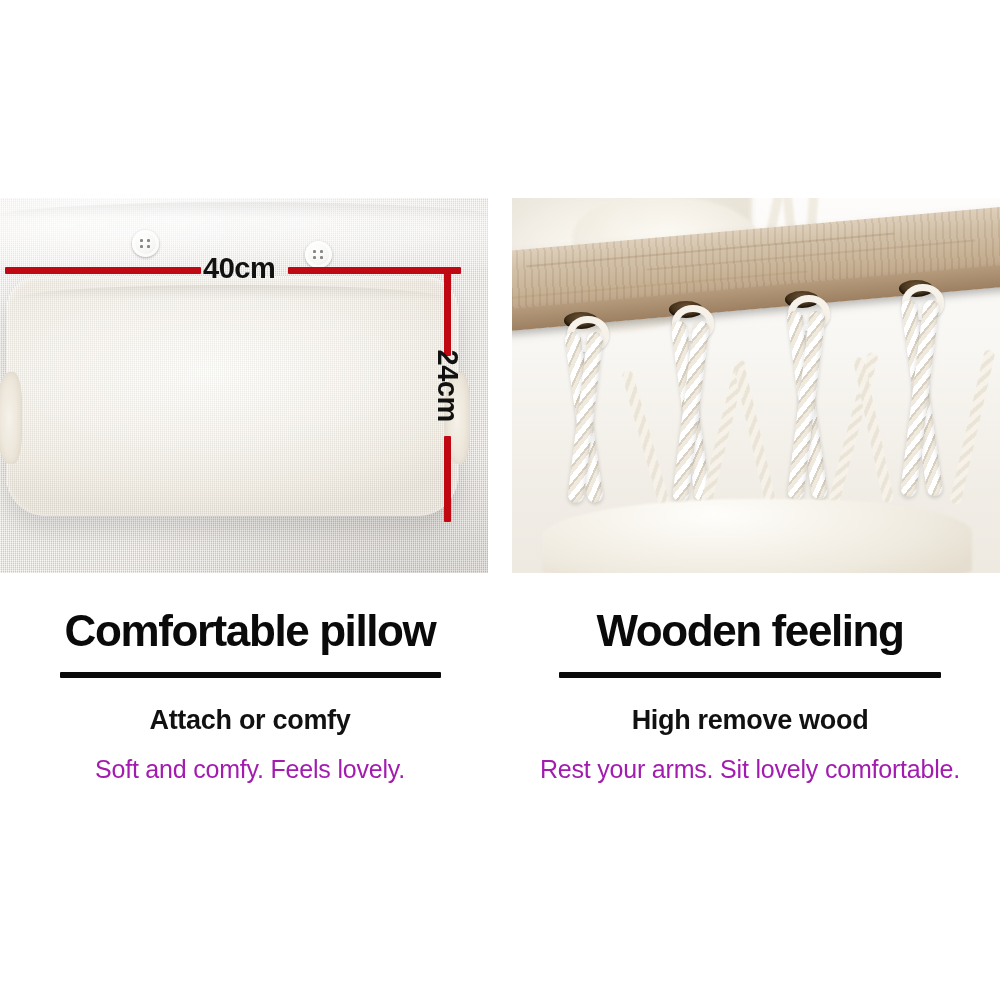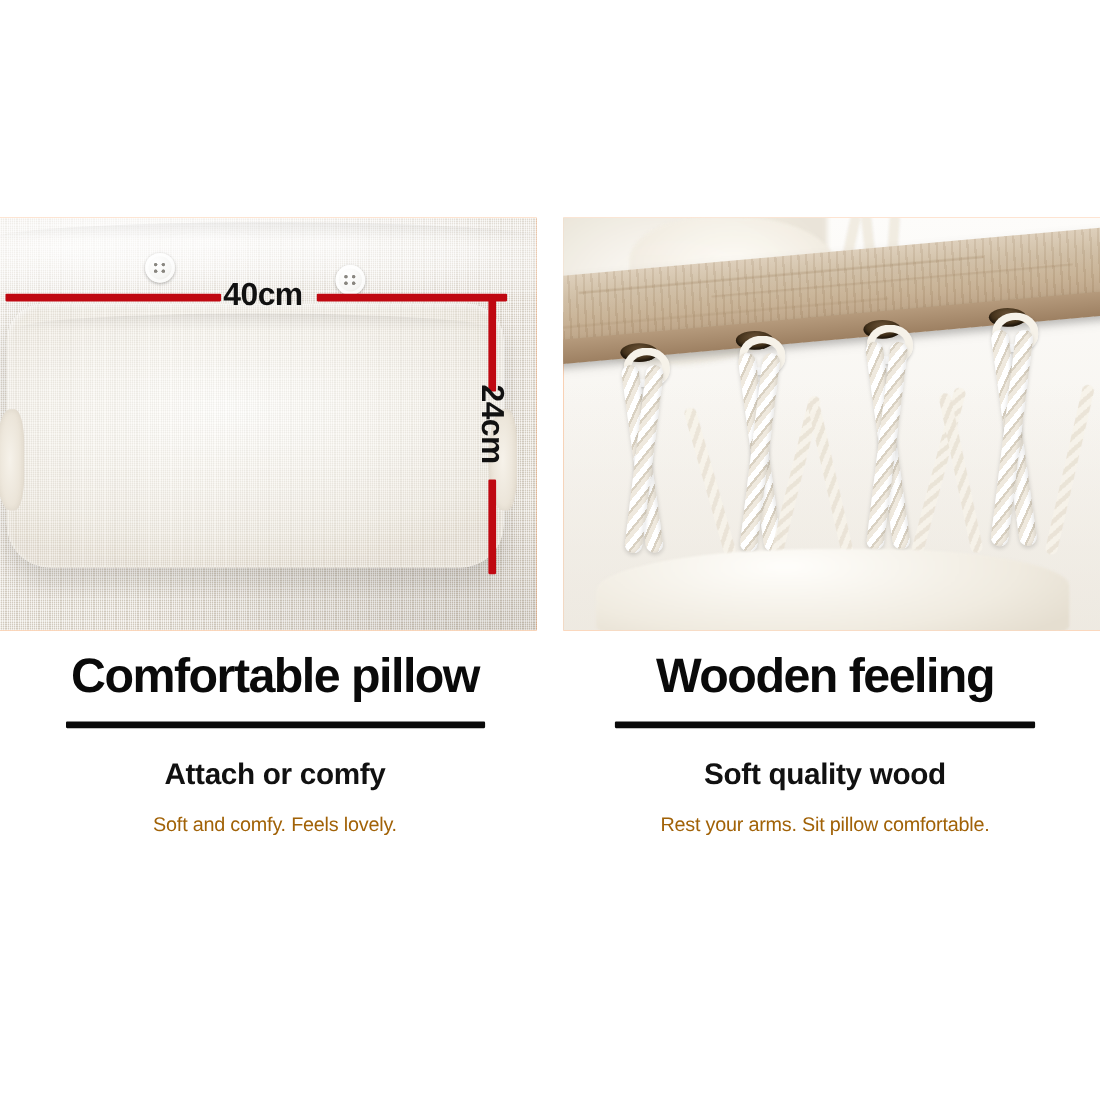--- a/index.html
+++ b/index.html
@@ -16,21 +16,21 @@
   
   .panels{
     position:absolute;left:0;top:0;width:1000px;height:1000px;
     display:flex;flex-direction:row;
   }
   .col{width:500px;height:1000px;position:relative;}
 
   
   .photo{
     position:absolute;top:198px;height:375px;overflow:hidden;
-    background:#f97316;
+    background:#fef9c3;
   }
   .col-left  .photo{left:0px;width:488px;}
   .col-right .photo{left:12px;width:488px;}
 
   
   .fabric-bg{
     position:absolute;inset:0;
     background:
       repeating-linear-gradient(90deg, rgba(255,255,255,.55) 0 1px, rgba(0,0,0,.035) 1px 2px),
       repeating-linear-gradient(0deg,  rgba(255,255,255,.45) 0 1px, rgba(0,0,0,.03) 1px 2px),
@@ -184,31 +184,31 @@
   .seat{
     position:absolute;left:30px;bottom:-6px;width:430px;height:80px;
     background:radial-gradient(70% 110% at 40% 20%, #fffefb, #f0ebe0 70%, #e5ded0 100%);
     border-radius:48% 42% 12% 12%;filter:blur(.8px);
   }
 
   
   .textblock{position:absolute;left:0;width:500px;top:592px;text-align:center;}
   .headline{
     font-size:44px;font-weight:700;color:#0a0a0a;letter-spacing:-1.4px;
-    line-height:1.05;margin:0;
+    line-height:1.05;margin:16px;
   }
   .rule{height:6px;background:#0a0a0a;margin:18px auto 0;border-radius:1px;}
   .col-left  .rule{width:381px;}
   .col-right .rule{width:382px;}
   .subhead{
     font-size:27px;font-weight:600;color:#111;letter-spacing:-.3px;
     margin:28px 0 0;line-height:1.1;
   }
   .caption{
-    font-size:18px;font-weight:400;color:#a16207;letter-spacing:-.2px;
+    font-size:25px;font-weight:400;color:#a21caf;letter-spacing:-.2px;
     margin:19px 0 0;line-height:1.15;
   }
 </style>
 </head>
 <body>
 
 <div class="sheet">
   <div class="panels">
 
     <div class="col col-left">
@@ -303,19 +303,19 @@
         <div class="net-rope" style="left:336px;top:152px;height:156px;transform:rotate(15deg);"></div>
         <div class="net-rope" style="left:356px;top:158px;height:148px;transform:rotate(-12deg);"></div>
         <div class="net-rope" style="left:455px;top:150px;height:158px;transform:rotate(13deg);"></div>
 
         <div class="seat"></div>
       </div>
 
       <div class="textblock">
         <h2 class="headline">Wooden feeling</h2>
         <div class="rule"></div>
-        <p class="subhead">Soft quality wood</p>
-        <p class="caption">Rest your arms. Sit pillow comfortable.</p>
+        <p class="subhead">High remove wood</p>
+        <p class="caption">Rest your arms. Sit lovely comfortable.</p>
       </div>
     </div>
 
   </div>
 </div>
 
 </body></html>

